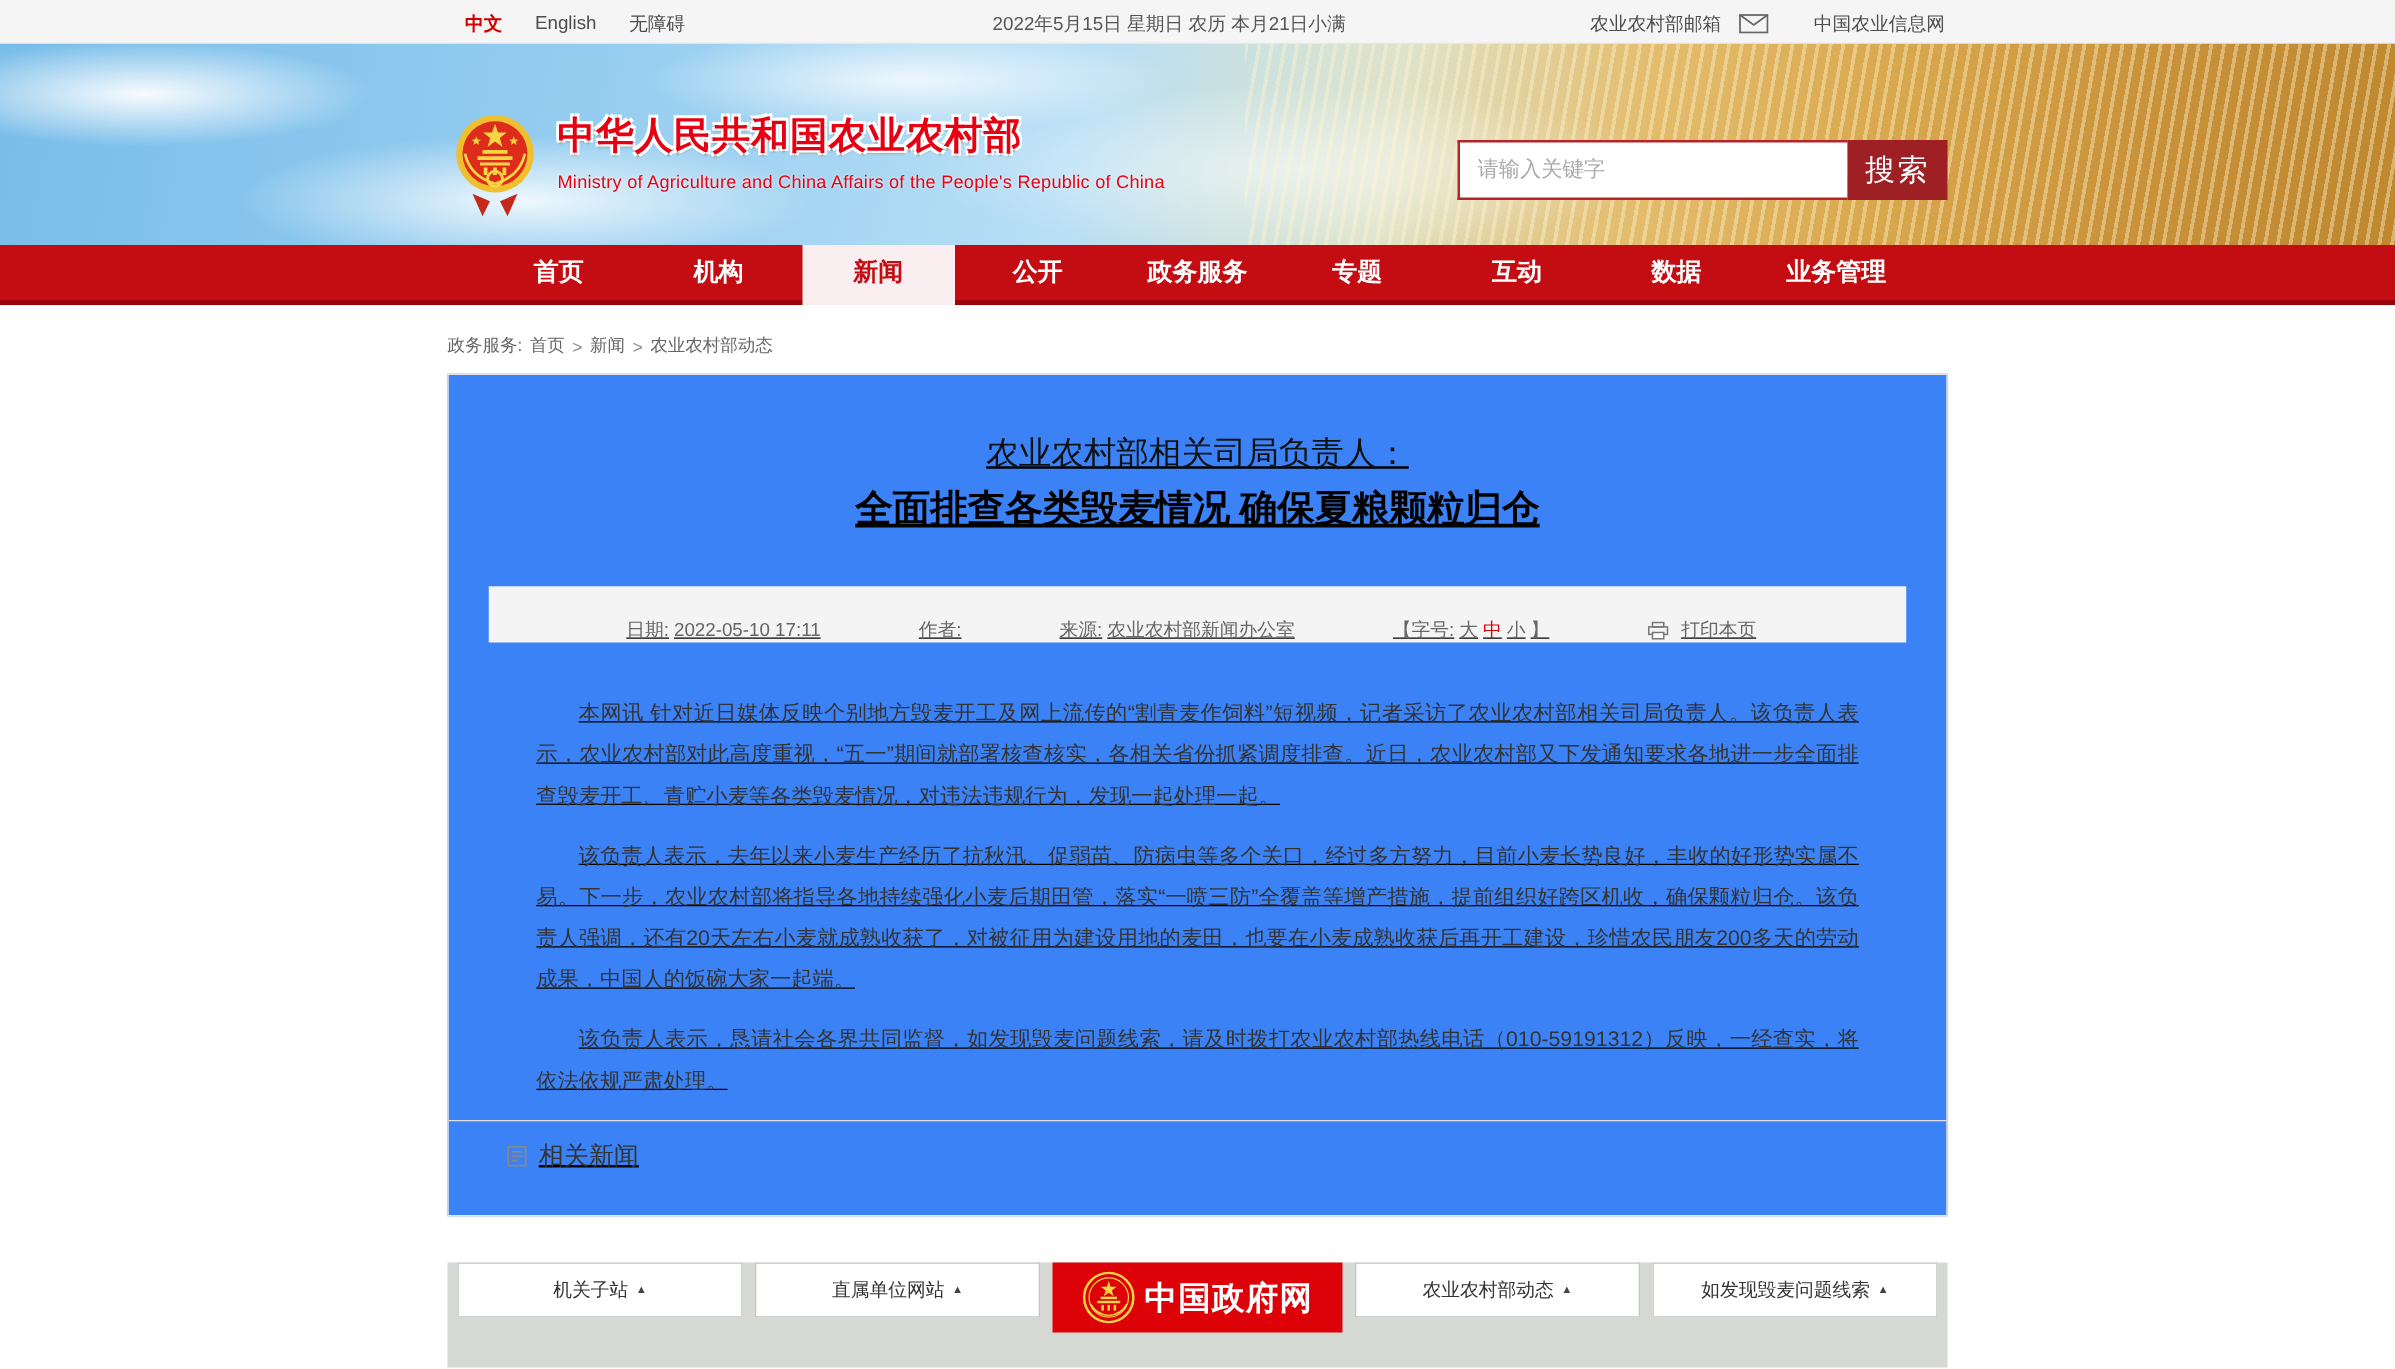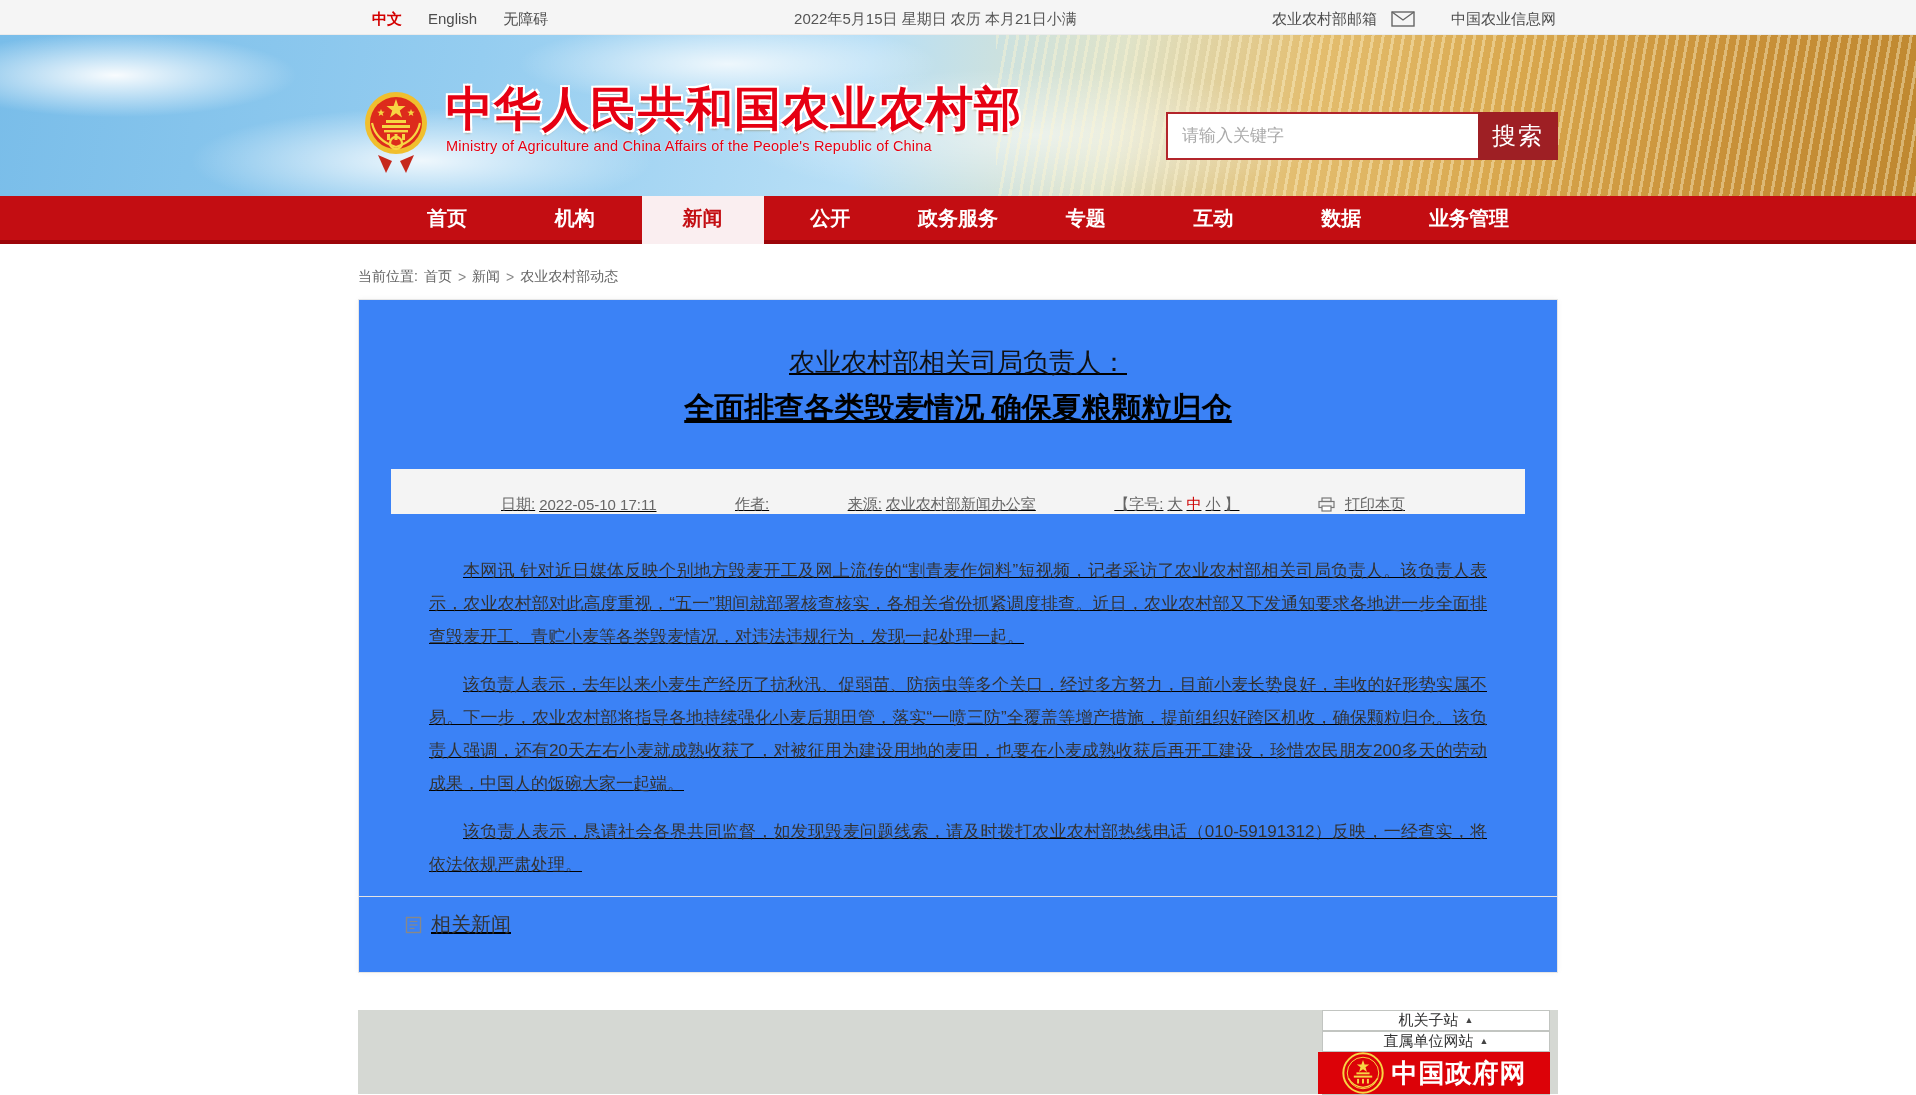--- a/index.html
+++ b/index.html
@@ -25,21 +25,21 @@
       radial-gradient(ellipse 330px 75px at 22% 78%, rgba(255,255,255,.85), rgba(255,255,255,0) 70%),
       radial-gradient(ellipse 300px 60px at 38% 18%, rgba(255,255,255,.8), rgba(255,255,255,0) 70%),
       radial-gradient(ellipse 430px 95px at 54% 62%, rgba(255,255,255,.55), rgba(255,255,255,0) 70%),
       linear-gradient(100deg,#79bde9 0%,#95cdf0 25%,#b8dff6 45%,#dfe3c9 58%,#e3bd6e 68%,#d9a84e 78%,#c89038 90%,#bf8830 100%);
   }
   .banner::before { content:""; position:absolute; top:0; bottom:0; left:52%; right:0;
     background:repeating-linear-gradient(100deg, rgba(255,246,210,.4) 0 3px, rgba(200,144,56,0) 3px 10px); }
   .banner-inner { height:161px; }
   .emblem { position:absolute; left:6px; top:42px; width:64px; height:100px; }
   .site-title-wrap { position:absolute; left:88px; top:52px; }
-  .site-title { font-family:"Liberation Serif", serif; font-weight:bold; font-size:47px; letter-spacing:1px; color:#e60012;
+  .site-title { font-family:"Liberation Serif", serif; font-weight:bold; font-size:30px; letter-spacing:1px; color:#e60012;
     text-shadow:-2px -2px 0 #fff, 2px -2px 0 #fff, -2px 2px 0 #fff, 2px 2px 0 #fff, 0 3px 2px rgba(120,80,0,.35); line-height:44px; white-space:nowrap; }
   .site-subtitle { margin-top:7px; font-size:14.5px; color:#e60012; letter-spacing:.2px; white-space:nowrap;
     text-shadow:0 0 2px rgba(255,255,255,.9); }
   .search { position:absolute; right:0; top:77px; display:flex; height:60px; }
   .search input { width:312px; height:48px; border:2px solid #b3252b; border-right:none; background:#fff; padding:0 14px;
     font-size:17px; color:#333; outline:none; }
   .search input::placeholder { color:#aaa; }
   .search button { width:80px; height:48px; background:#9e1f24; color:#fff; font-size:24px; border:none; cursor:pointer; letter-spacing:2px; }
 
   
@@ -66,22 +66,22 @@
   .meta .size-mid { color:#c00; }
   .print-icon { margin-right:6px; display:inline-flex; }
   .body-text { margin-top:40px; padding:0 70px; font-size:17px; line-height:33px; color:#333; }
   .body-text p { text-indent:2em; margin-bottom:15px; text-align:justify; }
   .related { margin-top:10px; border-top:1px solid #e3e3e3; padding:14px 0 34px 46px; display:flex; align-items:center; gap:9px; }
   .related-title { font-size:20px; color:#333; }
   .doc-icon { display:inline-flex; }
 
   
   .footer-gap { height:37px; }
-  .footer { width:1200px; height:84px; margin:0 auto; background:#d5d8d3; display:flex; align-items:flex-end;
-    justify-content:space-between; padding:0 8px;flex-direction:column; }
+  .footer { width:1200px; height:84px; margin:0 auto; background:#d5d8d3; display:flex; align-items:flex-start;
+    justify-content:space-between; padding:0 8px; }
   .f-box { width:228px; height:44px; background:#fff; border:1px solid #c2c5c1; display:flex; align-items:center;
     justify-content:center; font-size:15px; color:#333; cursor:pointer; white-space:nowrap; }
   .f-box .caret { font-size:9px; color:#444; margin-left:6px; transform:translateY(-1px); }
   .f-gov { width:232px; height:56px; background:#dc0208; border:none; color:#fff; font-weight:bold; font-size:26px;
     font-family:"Liberation Serif", serif; letter-spacing:1px; gap:8px; }
   .gov-emblem { width:42px; height:42px; flex:0 0 auto; }
   .bottom-space { height:9px; }
 </style>
 </head>
 <body>
@@ -149,21 +149,21 @@
     <a class="nav-item">政务服务</a>
     <a class="nav-item">专题</a>
     <a class="nav-item">互动</a>
     <a class="nav-item">数据</a>
     <a class="nav-item">业务管理</a>
   </div>
 </div>
 
 <div class="container breadcrumb-row">
   <div class="breadcrumb">
-    <span>当前位置:</span>
+    <span>政务服务:</span>
     <a>首页</a>
     <span class="sep">&gt;</span>
     <a>新闻</a>
     <span class="sep">&gt;</span>
     <a>农业农村部动态</a>
   </div>
 </div>
 
 <div class="container">
   <div class="card">

